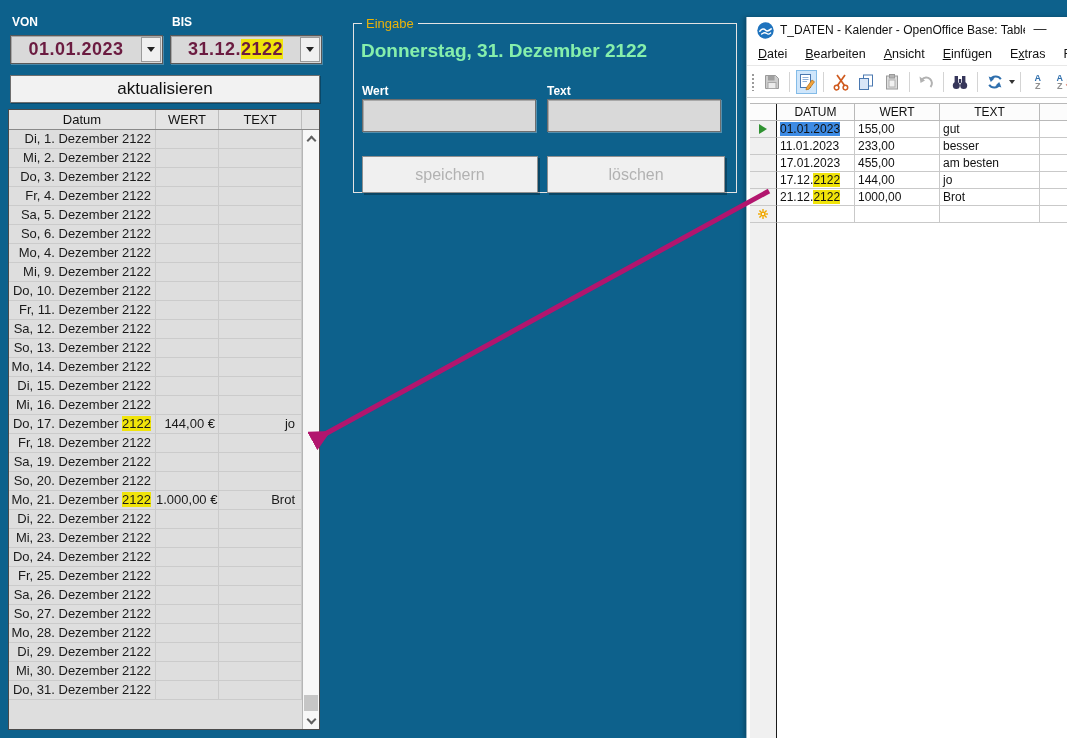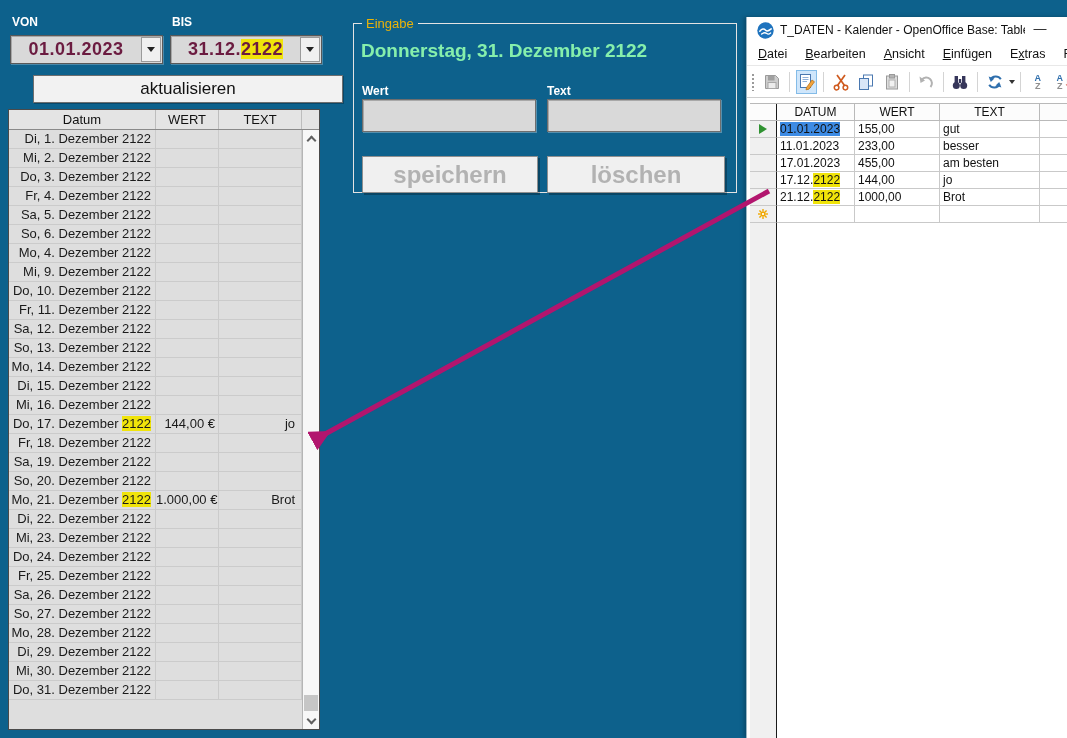--- a/index.html
+++ b/index.html
@@ -45,21 +45,21 @@
   
   #eingabe { position:absolute; left:353px; top:23px; width:384px; height:170px; border:1px solid #e3e3e3; }
   #eingabe-legend { position:absolute; top:-8px; left:8px; background:#0d618c; padding:0 4px; color:#eab308; font-size:13px; }
   #eingabe-heading { position:absolute; left:7px; top:16px; width:300px; color:#86efac; font-size:19px; font-weight:bold;
                      white-space:nowrap; overflow:hidden; }
   .inp-label { position:absolute; color:#fff; font-size:12px; font-weight:bold; }
   .inp { position:absolute; height:33px; background:#d9d9d9; border:1px solid #6e6e6e;
          box-shadow:inset 1px 1px 0 #a8a8a8, 1px 1px 0 rgba(255,255,255,.3);
          font-size:15px; color:#222; padding:0 5px; font-family:"Liberation Sans", sans-serif; }
   .btn-gray { position:absolute; background:#f0f0f0; border:1px solid #8f8f8f; box-shadow:2px 2px 0 rgba(0,0,0,.28);
-              display:flex; align-items:center; justify-content:center; font-size:24px; color:#b2b2b2;font-weight:bold; }
+              display:flex; align-items:center; justify-content:center; font-size:16px; color:#b2b2b2; }
 
   
   #base-win { position:absolute; left:746px; top:17px; width:330px; height:721px; background:#ffffff;
               border-left:1px solid #9cb6c4; box-shadow:-2px 0 4px rgba(0,0,0,.25); }
   #titlebar { position:absolute; left:0; top:0; width:100%; height:26px; background:#fff; display:flex; align-items:center; }
   #titlebar .ttl { font-size:12px; color:#111; margin-left:6px; white-space:nowrap; overflow:hidden; width:245px; }
   #logo { width:17px; height:17px; margin-left:10px; flex:0 0 auto; }
   #min-btn { position:absolute; right:25px; top:2px; width:22px; height:20px; text-align:center; font-size:13px; color:#111; line-height:20px; }
 
   #menubar { position:absolute; left:2px; top:26px; width:100%; height:22px; display:flex; align-items:center; }
@@ -113,21 +113,21 @@
   </div>
 
   <div class="fld-label" style="left:172px; top:15px;">BIS</div>
   <div class="combo" style="left:170px; top:35px; width:152px;">
     <span class="cval"><span>31.12.</span><span class="hl">2122</span></span>
     <span class="drop-btn">
         <span class="caret-down"></span>
       </span>
   </div>
 
-  <div class="btn-big" style="left:10px; top:75px; width:310px; height:28px;margin-left:23px;">aktualisieren</div>
+  <div class="btn-big" style="left:10px; top:75px; width:310px; height:28px;">aktualisieren</div>
 
   <div id="cal-table">
     <div id="cal-head">
       <div class="hc" style="width:147px;">Datum</div>
       <div class="hc" style="width:63px;">WERT</div>
       <div class="hc" style="width:83px;">TEXT</div>
       <div class="hc" style="flex:1; border-right:none;"></div>
     </div>
     <div id="cal-body">
       <div id="cal-rows">

